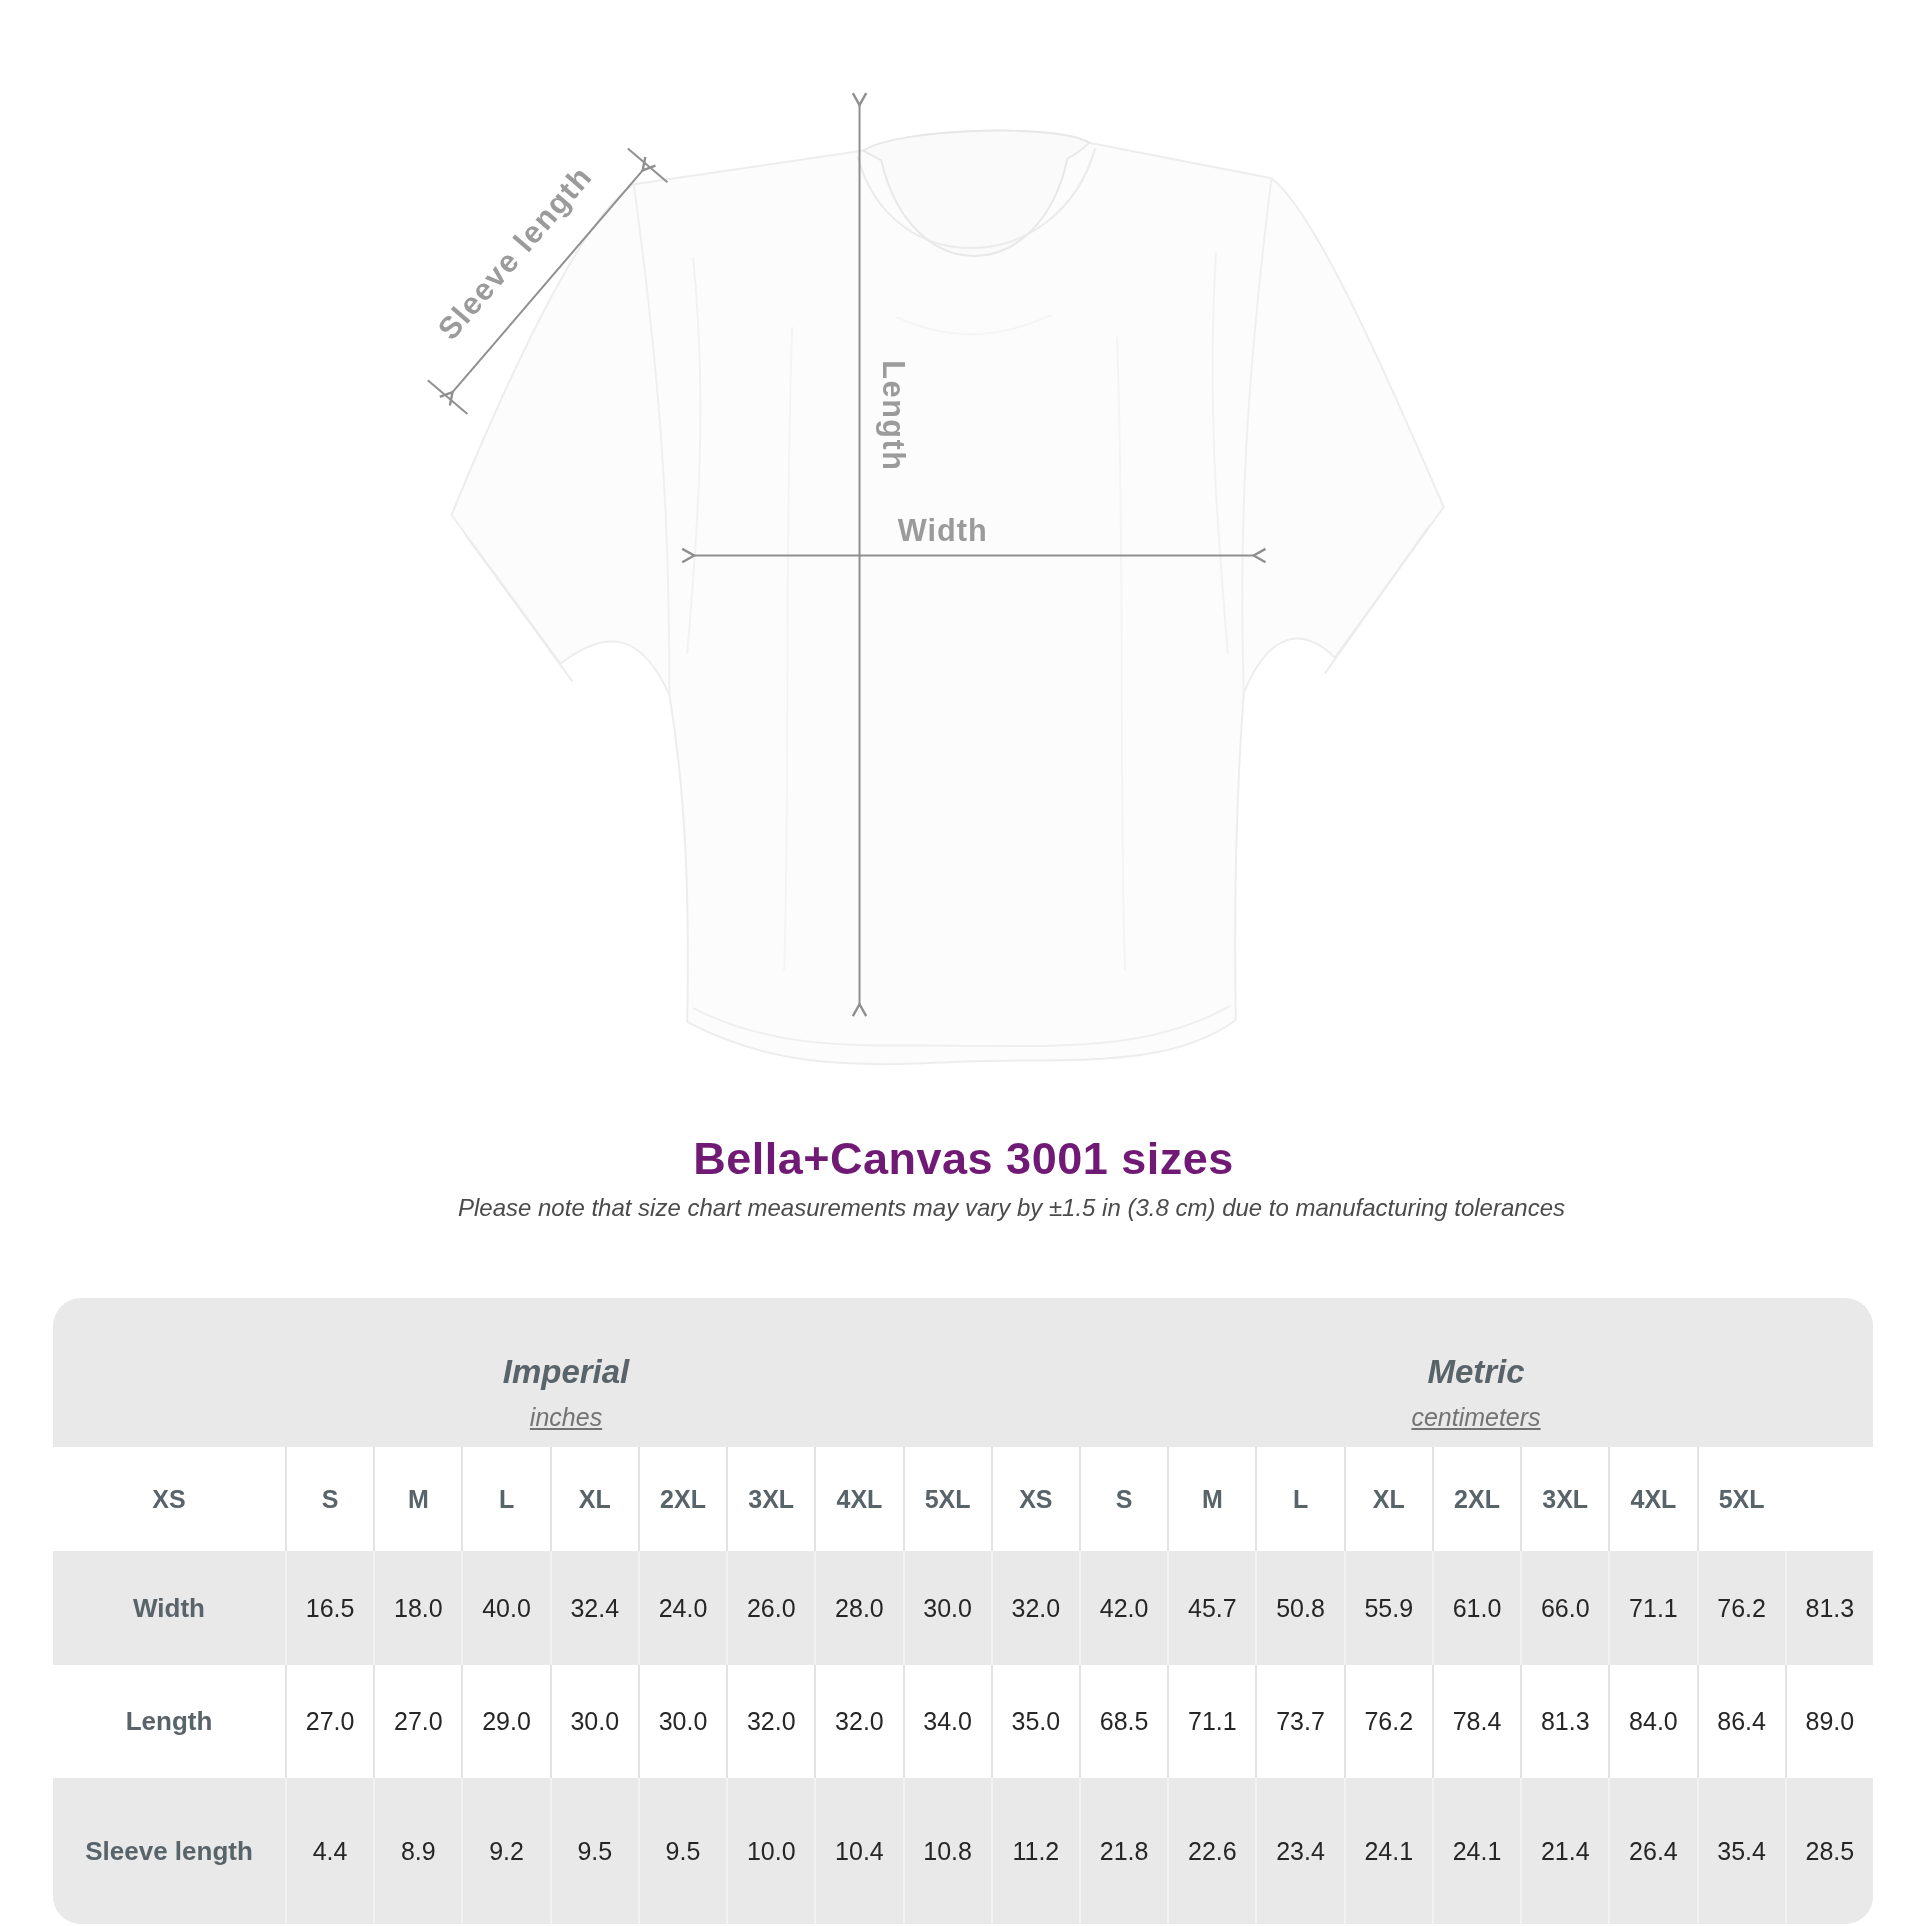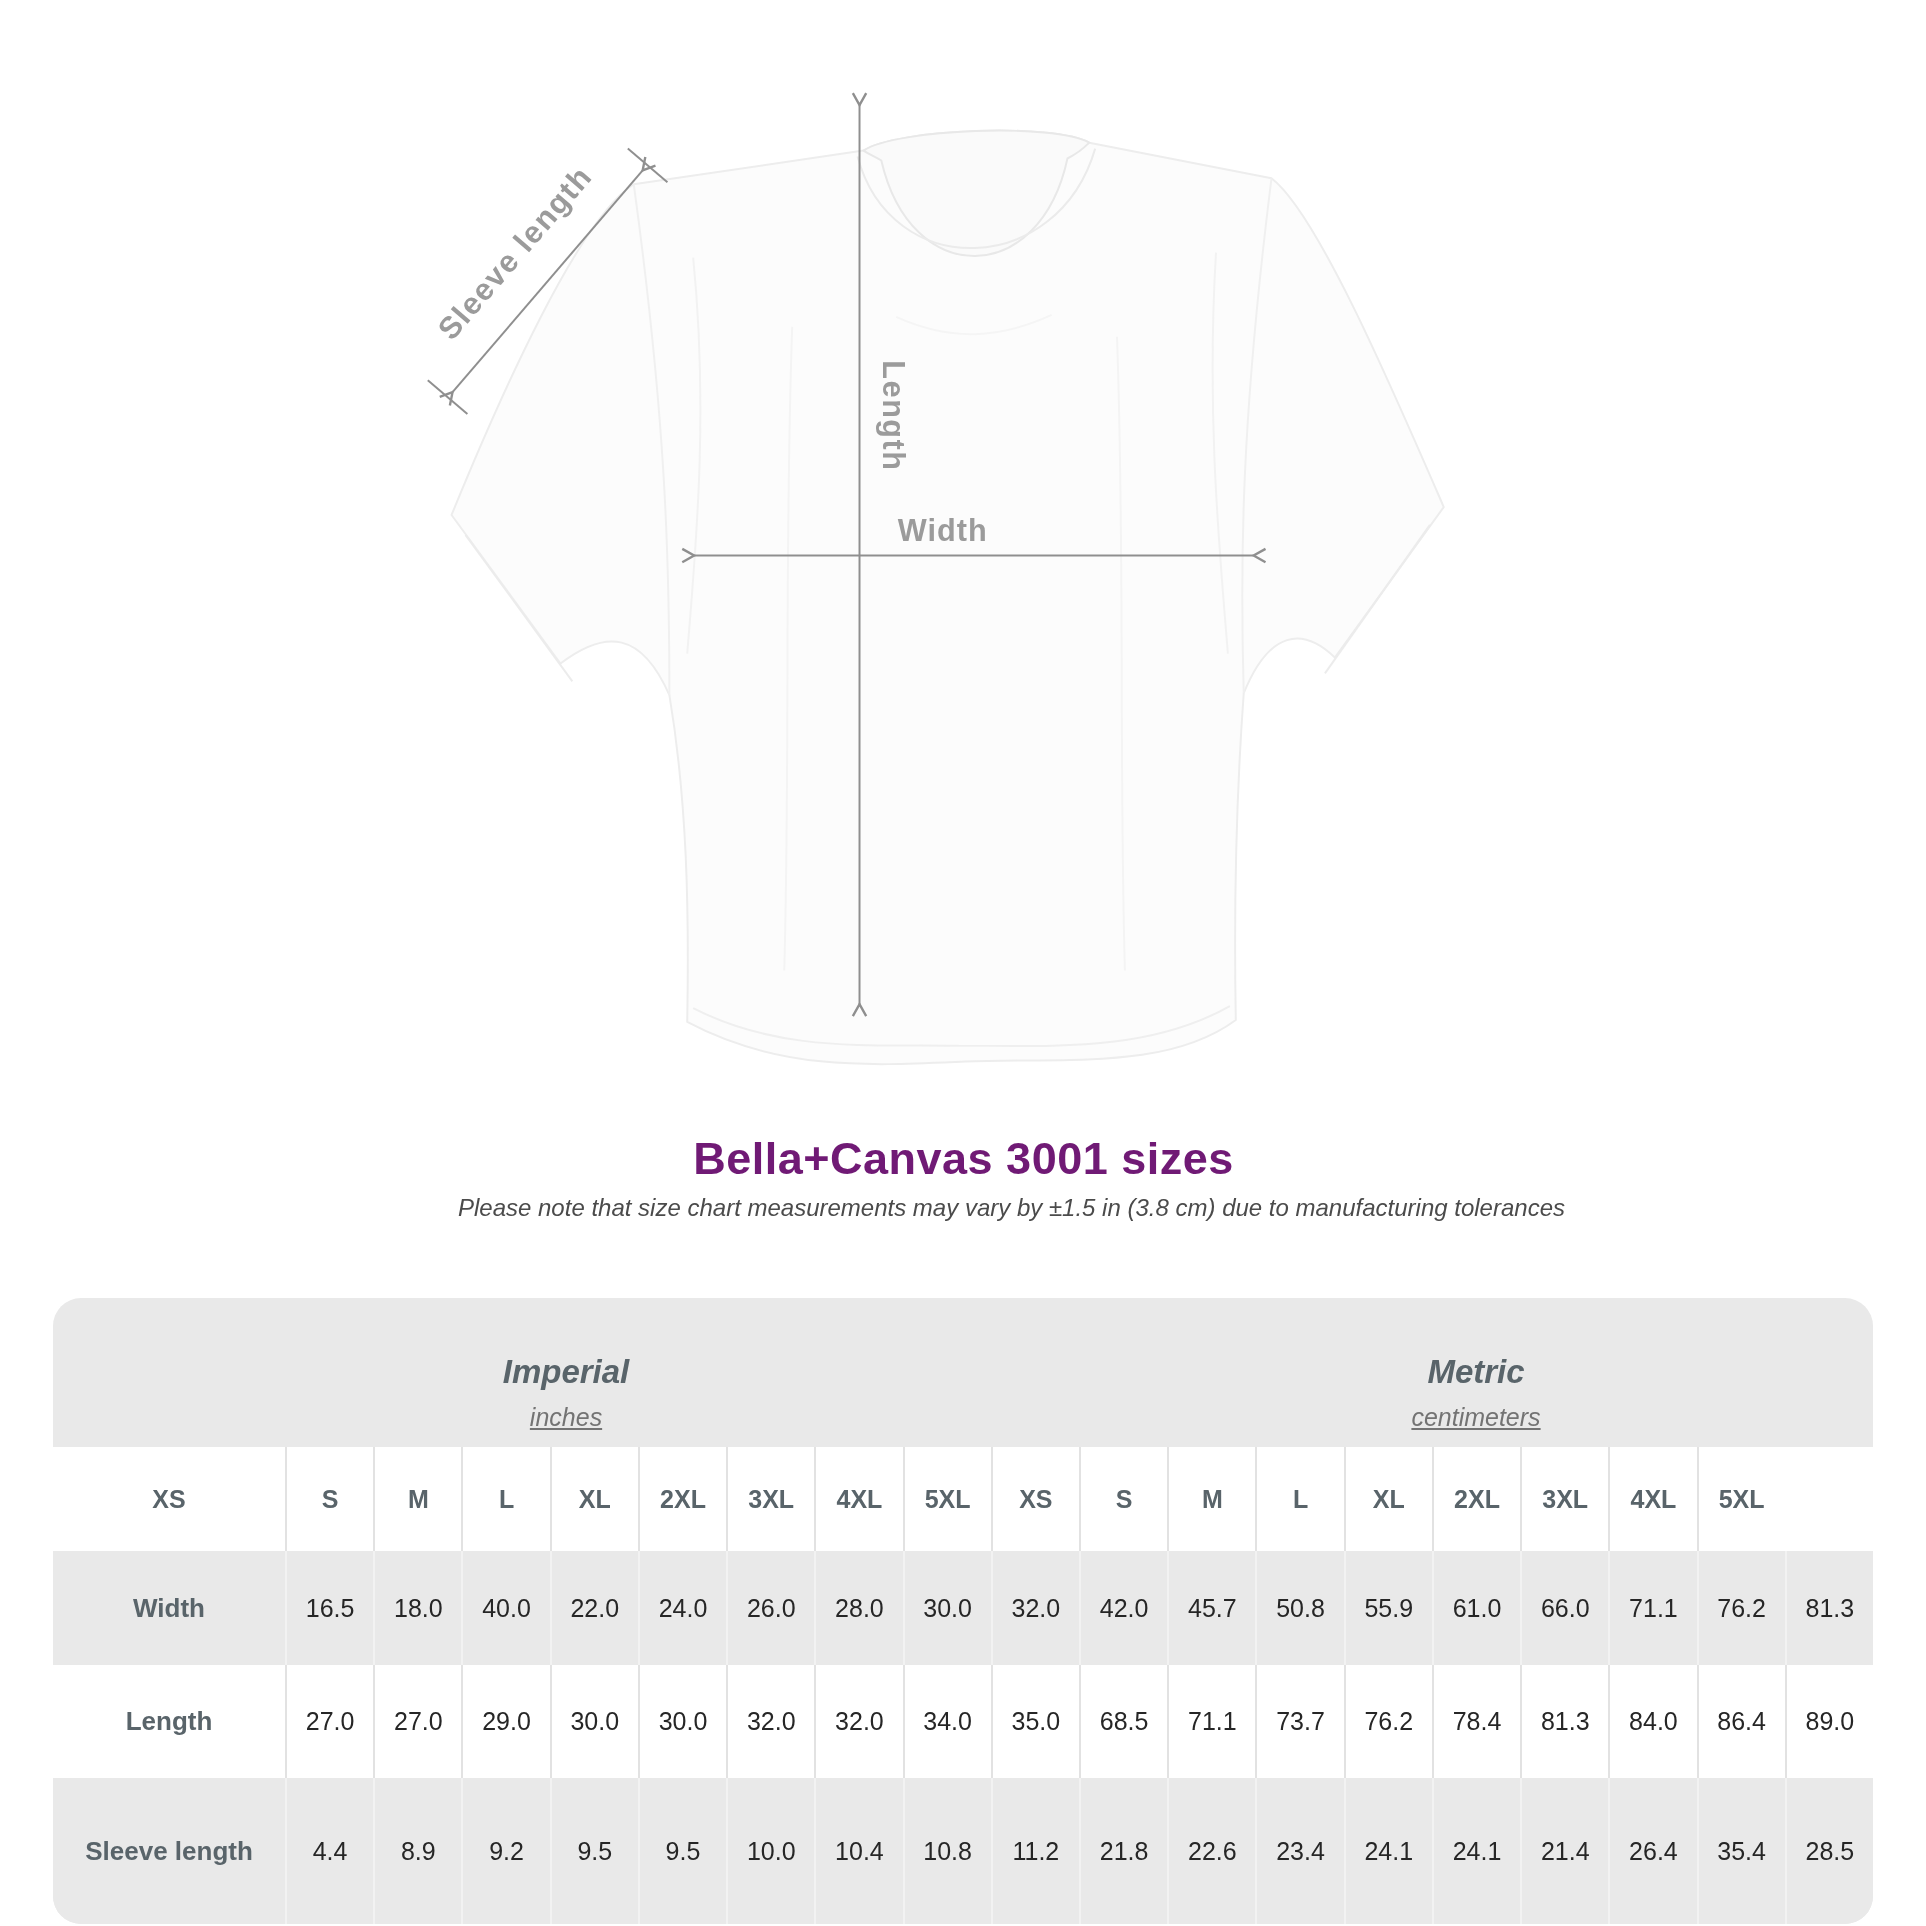--- a/index.html
+++ b/index.html
@@ -139,21 +139,21 @@
       <div class="c sz">3XL</div>
       <div class="c sz">4XL</div>
       <div class="c sz">5XL</div>
     </div>
 
     <div class="grid row gray r-width">
       <div class="c lab">Width</div>
       <div class="c v">16.5</div>
       <div class="c v">18.0</div>
       <div class="c v">40.0</div>
-      <div class="c v">22.0</div>
+      <div class="c v">32.4</div>
       <div class="c v">24.0</div>
       <div class="c v">26.0</div>
       <div class="c v">28.0</div>
       <div class="c v">30.0</div>
       <div class="c v">32.0</div>
       <div class="c v">42.0</div>
       <div class="c v">45.7</div>
       <div class="c v">50.8</div>
       <div class="c v">55.9</div>
       <div class="c v">61.0</div>

